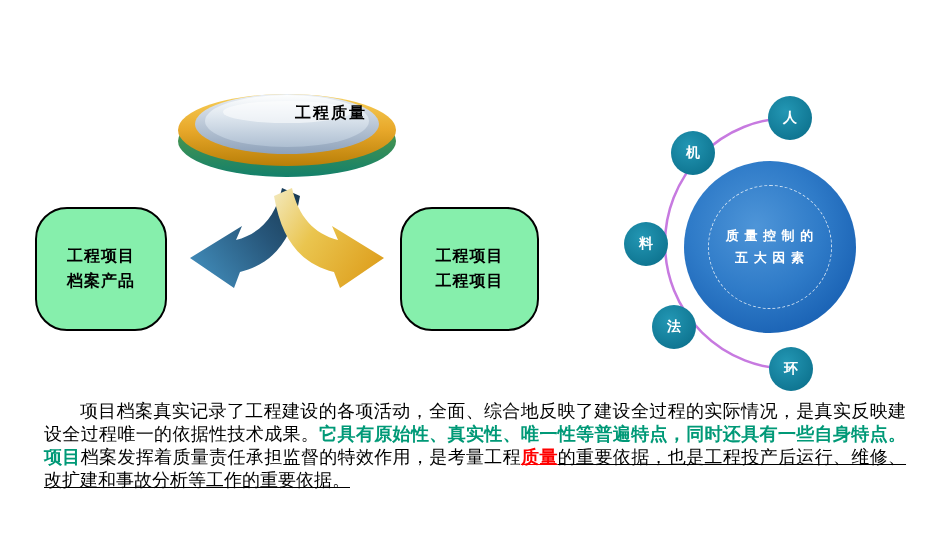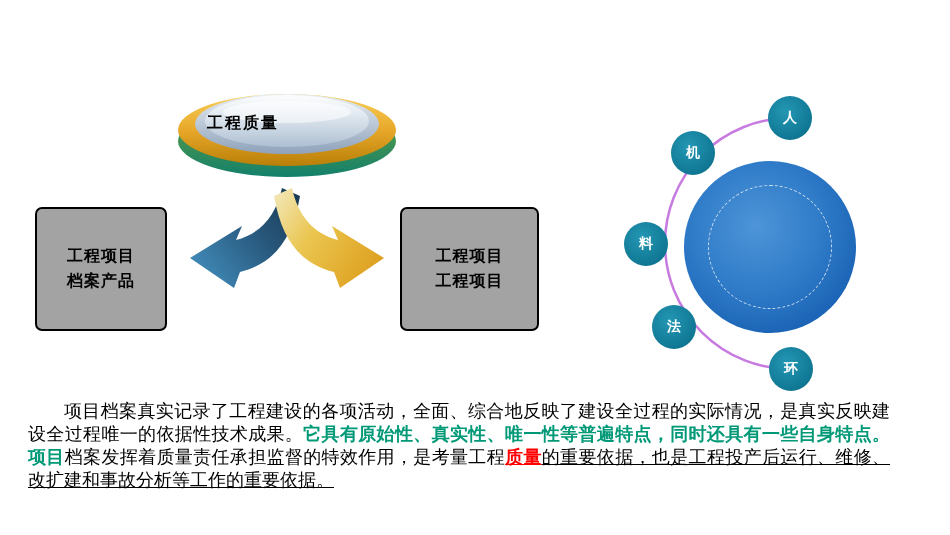--- a/index.html
+++ b/index.html
@@ -7,28 +7,28 @@
     position: relative;
     width: 950px;
     height: 535px;
     background: #ffffff;
     overflow: hidden;
     font-family: "Liberation Sans", sans-serif;
   }
   .layer-svg { position: absolute; left: 0; top: 0; width: 950px; height: 535px; }
 
   .disc-label {
-    position: absolute; left: 207px; top: 113px; width: 160px;
-    text-align: left; font-size: 16px; font-weight: bold; color: #000;
+    position: absolute; left: 207px; top: 103px; width: 160px;
+    text-align: right; font-size: 16px; font-weight: bold; color: #000;
     letter-spacing: 2px;
   }
 
   .pbox {
-    position: absolute; border: 2.5px solid #000; border-radius: 7px;
-    background: #a3a3a3; display: flex; align-items: center; justify-content: center;
+    position: absolute; border: 2.5px solid #000; border-radius: 32px;
+    background: #86efac; display: flex; align-items: center; justify-content: center;
     text-align: right; font-weight: bold; font-size: 16px; line-height: 1.55;
     letter-spacing: 1px; color: #000;
   }
   .pbox.left  { left: 35px;  top: 207px; width: 128px; height: 120px; }
   .pbox.right { left: 400px; top: 207px; width: 135px; height: 120px; }
 
   .big-circle {
     position: absolute; left: 684px; top: 161px; width: 172px; height: 172px;
     border-radius: 50%;
     background: radial-gradient(circle at 42% 38%, #4e95d8 0%, #2f7bc8 45%, #1a62b4 78%, #155aa6 100%);
@@ -49,21 +49,21 @@
     color: #fff; font-weight: bold; font-size: 14px;
     display: flex; align-items: center; justify-content: center;
   }
   .factor.f-ren  { left: 768px; top: 96px;  }
   .factor.f-ji   { left: 671px; top: 131px; }
   .factor.f-liao { left: 624px; top: 222px; }
   .factor.f-fa   { left: 652px; top: 305px; }
   .factor.f-huan { left: 769px; top: 347px; }
 
   .paragraph {
-    position: absolute; left: 28px; top: 400px; width: 862px; margin: 0;
+    position: absolute; left: 44px; top: 400px; width: 862px; margin: 0;
     font-size: 18px; line-height: 23px; text-align: justify;
     text-indent: 2em; color: #000;
   }
   .seg { font-style: normal; }
   .seg-normal { color: #000; }
   .seg-teal { color: var(--teal_text, #009977); font-weight: bold; }
   .seg-red-underline { color: var(--red_text, #ff0000); font-weight: bold; text-decoration: underline; }
   .seg-underline { color: #000; text-decoration: underline; }
 </style>
 </head>
@@ -129,20 +129,24 @@
 
   <div class="pbox right">
     <div>
       <div>工程项目</div>
       <div>工程项目</div>
     </div>
   </div>
 
   <div class="big-circle">
     <div class="dashed-ring"></div>
+    <div class="big-circle-text">
+      <div>质 量 控 制 的</div>
+      <div>五 大 因 素</div>
+    </div>
   </div>
 
   <div class="factor f-ren">
       <span>人</span>
     </div>
   <div class="factor f-ji">
       <span>机</span>
     </div>
   <div class="factor f-liao">
       <span>料</span>

